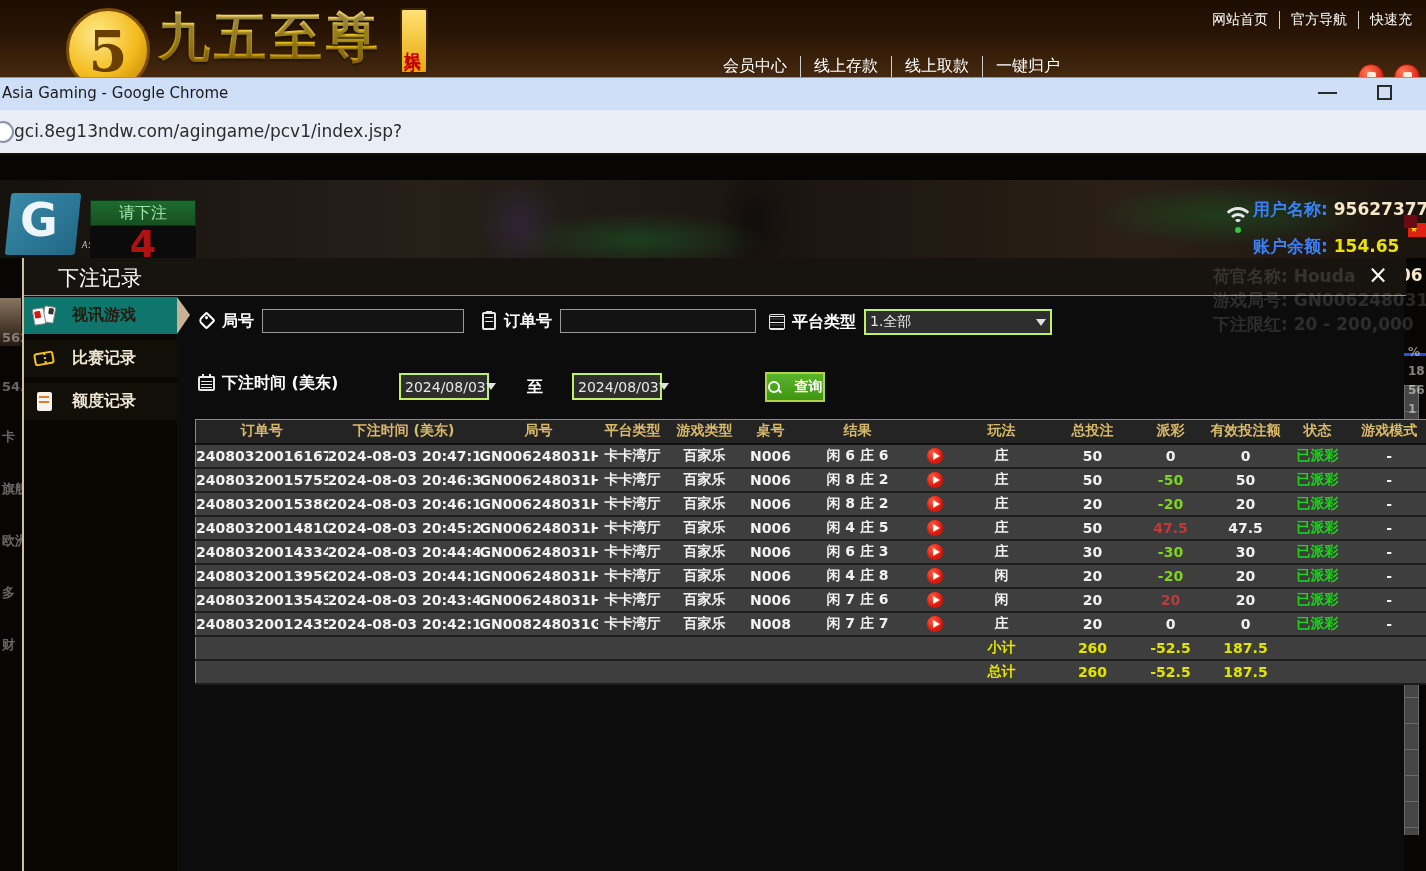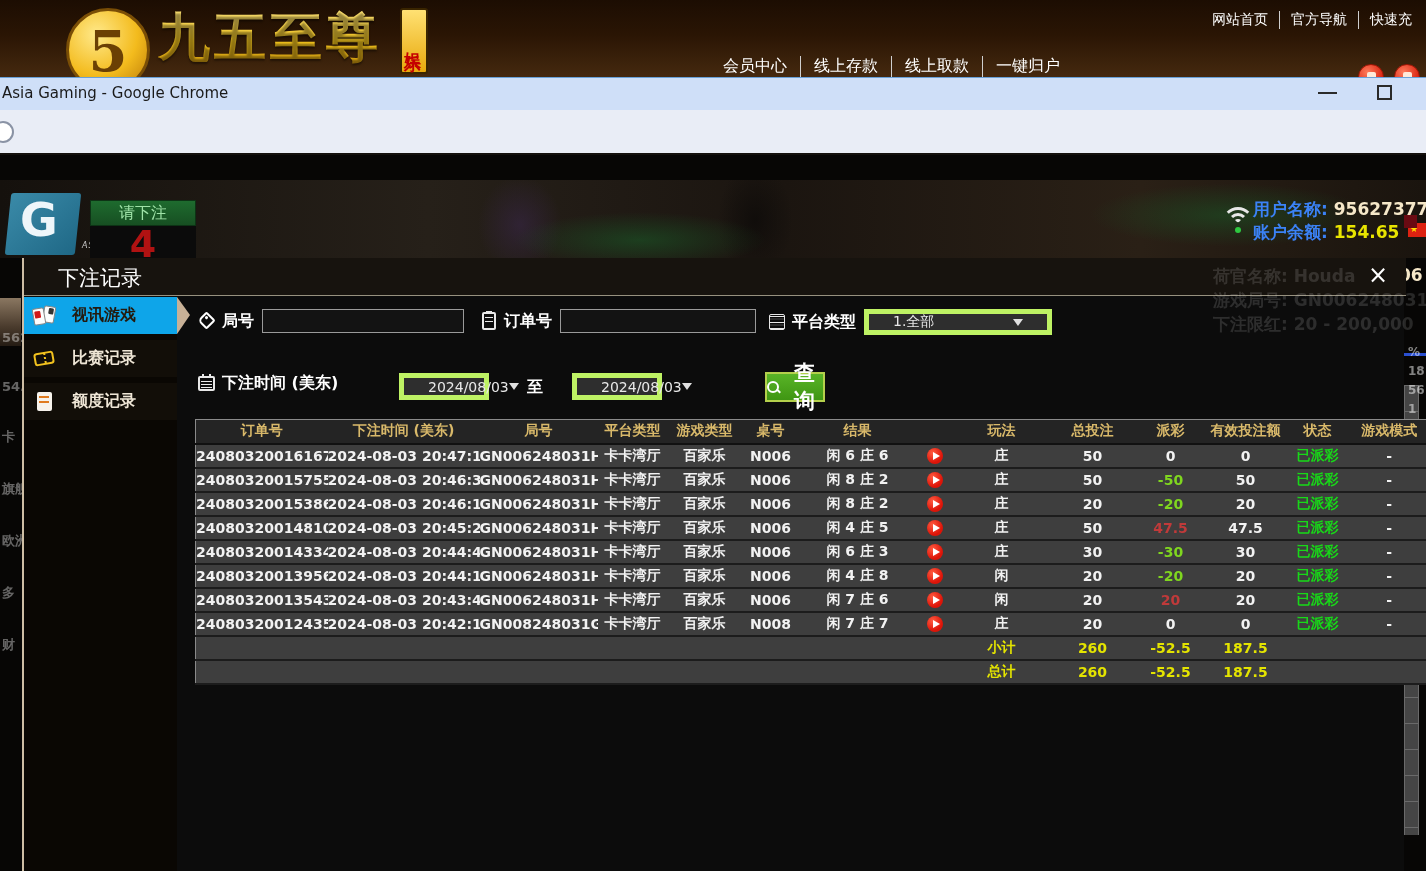--- a/index.html
+++ b/index.html
@@ -96,21 +96,21 @@
     z-index:20; border-left:2px solid #cdbda4; }
   #modal-titlebar { left:0; top:0; width:1382px; height:38px; background:#17130e; border-bottom:1px solid #97917f; }
   #modal-title { left:34px; top:6px; color:#fff; font-size:21px; }
   #modal-close { right:16px; top:5px; color:#fff; font-size:24px; cursor:pointer; line-height:24px; }
 
   
   #modal-sidebar { left:0; top:39px; width:153px; height:574px; background:#0a0703; }
   .side-item { position:relative; width:153px; height:37px; margin-bottom:6px; background:#120e08;
     display:flex; align-items:center; cursor:pointer; }
   .side-item .lbl { margin-left:14px; color:#efe6d6; font-size:16px; font-weight:bold; }
-  .side-item.active { background:#0ea5e9; }
+  .side-item.active { background:#0f766e; }
   .side-item.active .lbl { color:#241a0e; }
   .side-item.active::after { content:""; position:absolute; right:-13px; top:0;
     border-top:18px solid transparent; border-bottom:19px solid transparent; border-left:13px solid #c8b197; }
   .side-ico { width:26px; height:24px; margin-left:8px; position:relative; flex:none; }
   
   .card1,.card2 { position:absolute; width:12px; height:17px; background:#fdfdfd; border-radius:2px; border:1px solid #888; }
   .card1 { left:1px; top:4px; transform:rotate(-10deg); z-index:2; }
   .card1::after { content:""; position:absolute; left:1px; top:2px; width:6px; height:7px; background:#d01818; border-radius:1px; }
   .card2 { left:11px; top:2px; transform:rotate(10deg); }
   .card2::after { content:""; position:absolute; right:1px; top:1px; width:5px; height:6px; background:#333; border-radius:1px; }
@@ -126,26 +126,26 @@
     clip-path:polygon(50% 100%, 0 25%, 25% 0, 75% 0, 100% 25%); }
   
   .doc { position:absolute; left:5px; top:2px; width:15px; height:19px; background:#f7f3ec; border-radius:2px; }
   .doc::after { content:""; position:absolute; left:2px; top:4px; width:10px; height:10px;
     background:repeating-linear-gradient(180deg,#e07b20 0 2px, transparent 2px 5px); }
 
   
   #modal-content { left:153px; top:39px; width:1229px; height:574px; }
   .flabel { color:#fff; font-size:16px; font-weight:bold; white-space:nowrap; }
   .txt-input { background:#131313; border:1px solid #9a9a9a; height:24px; color:#eee; font-size:14px; padding:0 6px; }
-  .sel { background:#2e2e2e; border:5px solid #bef264; color:#e8e8e8; font-size:14px;
-    display:flex; align-items:center; justify-content:space-between; padding:0 24px; cursor:pointer; }
+  .sel { background:#2e2e2e; border:2px solid #bef264; color:#e8e8e8; font-size:14px;
+    display:flex; align-items:center; justify-content:space-between; padding:0 4px; cursor:pointer; }
   .caret { width:0; height:0; border-left:5px solid transparent; border-right:5px solid transparent;
     border-top:7px solid #e0e0e0; }
   #query-btn { left:588px; top:75px; width:60px; height:30px; background:linear-gradient(180deg,#59b427,#3f9613);
-    border:2px solid #b4d04c; color:#fff; font-size:21px; font-weight:bold; display:flex;
+    border:2px solid #b4d04c; color:#fff; font-size:14px; font-weight:bold; display:flex;
     align-items:center; justify-content:center; gap:14px; cursor:pointer; }
   .mag { position:relative; width:13px; height:13px; flex:none; }
   .mag::before { content:""; position:absolute; left:0; top:0; width:8px; height:8px; border:2px solid #fff; border-radius:50%; }
   .mag::after { content:""; position:absolute; left:9px; top:9px; width:5px; height:2px; background:#fff; transform:rotate(45deg); }
   
   .wico { position:relative; width:20px; height:20px; margin-right:5px; flex:none; }
   .tag-shape { position:absolute; left:3px; top:3px; width:13px; height:13px; border:2px solid #fff;
     border-radius:2px 2px 2px 5px; transform:rotate(45deg); }
   .tag-shape::after { content:""; position:absolute; left:1px; top:1px; width:3px; height:3px; border-radius:50%; background:#fff; }
   .clip-shape { position:absolute; left:3px; top:1px; width:14px; height:18px; border:2px solid #e8e8e8; border-radius:2px; }
@@ -207,20 +207,21 @@
     <div class="abs float-red" style="left:1358px;"></div>
     <div class="abs float-red" style="left:1394px;"></div>
   </div>
 
   <div id="titlebar" class="abs"></div>
   <div id="window-title" class="abs" style="color:#1a1a1a; font-size:15px;">Asia Gaming - Google Chrome</div>
   <div id="min-btn" class="abs"></div>
   <div id="max-btn" class="abs"></div>
   <div id="urlbar" class="abs"></div>
   <div id="url-icon" class="abs"></div>
+  <div id="url-text" class="abs">gci.8eg13ndw.com/agingame/pcv1/index.jsp?</div>
 
   <div id="game-area" class="abs">
     <div id="video-strip" class="abs"></div>
     <div id="ag-logo" class="abs"></div>
     <div id="ag-letter" class="abs">G</div>
     <div id="ag-name" class="abs">ASIA GAMING</div>
     <div id="bet-banner" class="abs">请下注</div>
     <div id="countdown-box" class="abs">
       <div id="countdown">4</div>
     </div>
@@ -228,21 +229,21 @@
     <div id="wifi-icon" class="abs">
       <span class="wifi-arc wifi-a1"></span>
         <span class="wifi-arc wifi-a2"></span>
         <span class="wifi-arc wifi-a3"></span>
         <span class="wifi-dot"></span>
     </div>
     <div class="abs up-row" style="top:43px;">
       <span class="up-label">用户名称:</span>
       <span class="up-val">956273770</span>
     </div>
-    <div class="abs up-row" style="top:66px;">
+    <div class="abs up-row" style="top:80px;">
       <span class="up-label">账户余额:</span>
       <span class="up-val-yellow">154.65</span>
     </div>
     <div id="cn-flag" class="abs">★</div>
     <div class="abs up-row" style="top:89px;margin-top:20px;">
       <span class="up-label">桌台编号:</span>
       <span class="up-val">百家乐N06</span>
     </div>
 
     <div id="left-avatar" class="abs"></div>

